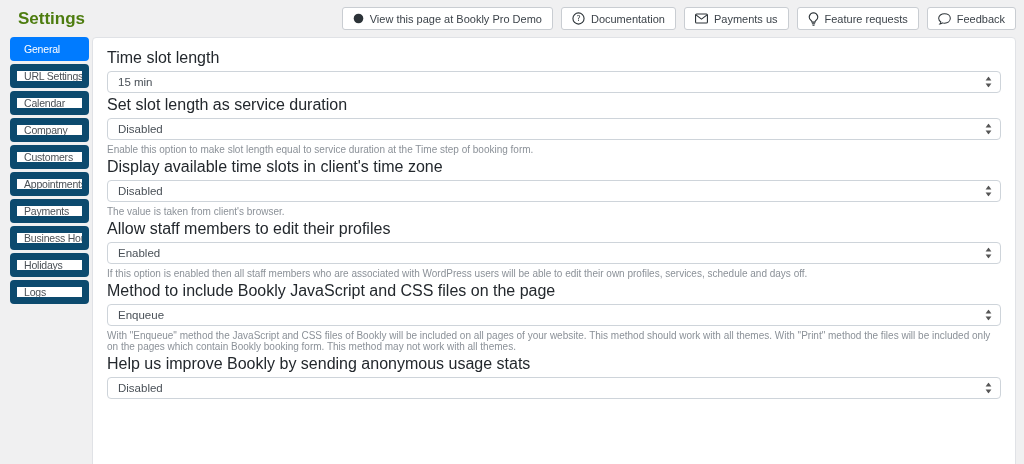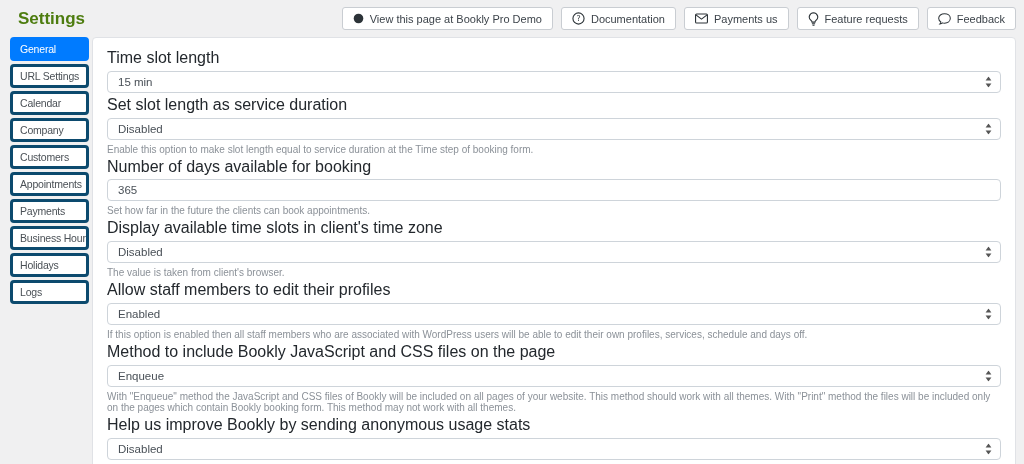--- a/index.html
+++ b/index.html
@@ -58,21 +58,21 @@
     flex: none;
     display: flex;
     flex-direction: column;
     gap: 3px;
     margin-right: 3px;
   }
   .tab {
     box-sizing: border-box;
     height: 24px;
     background: #fff;
-    border: 3px solid #0c4a6e;
+    border: 7px solid #0c4a6e;
     border-radius: 4px;
     display: flex;
     align-items: center;
     padding: 0 7px;
     font-size: 10.5px;
     letter-spacing: -0.2px;
     color: #4a5056;
     cursor: pointer;
     white-space: nowrap;
     overflow: hidden;
@@ -243,26 +243,20 @@
               <svg width="7" height="11" viewBox="0 0 7 11">
                 <path d="M3.5 0L6.4 4H0.6z" fill="currentColor"></path>
                 <path d="M3.5 11L0.6 7h5.8z" fill="currentColor"></path>
               </svg>
             </span>
     </div>
 
     <div class="fhelp">Enable this option to make slot length equal to service duration at the Time step of booking form.</div>
   </div>
 
-  <div class="field">
-    <label class="flabel">Number of days available for booking</label>
-
-    <input class="finput" readonly="" value="365" style="">
-    <div class="fhelp">Set how far in the future the clients can book appointments.</div>
-  </div>
 
   <div class="field">
     <label class="flabel">Display available time slots in client's time zone</label>
     <div class="fselect">
       <span class="fvalue">Disabled</span>
       <span class="arrow">
               <svg width="7" height="11" viewBox="0 0 7 11">
                 <path d="M3.5 0L6.4 4H0.6z" fill="currentColor"></path>
                 <path d="M3.5 11L0.6 7h5.8z" fill="currentColor"></path>
               </svg>

